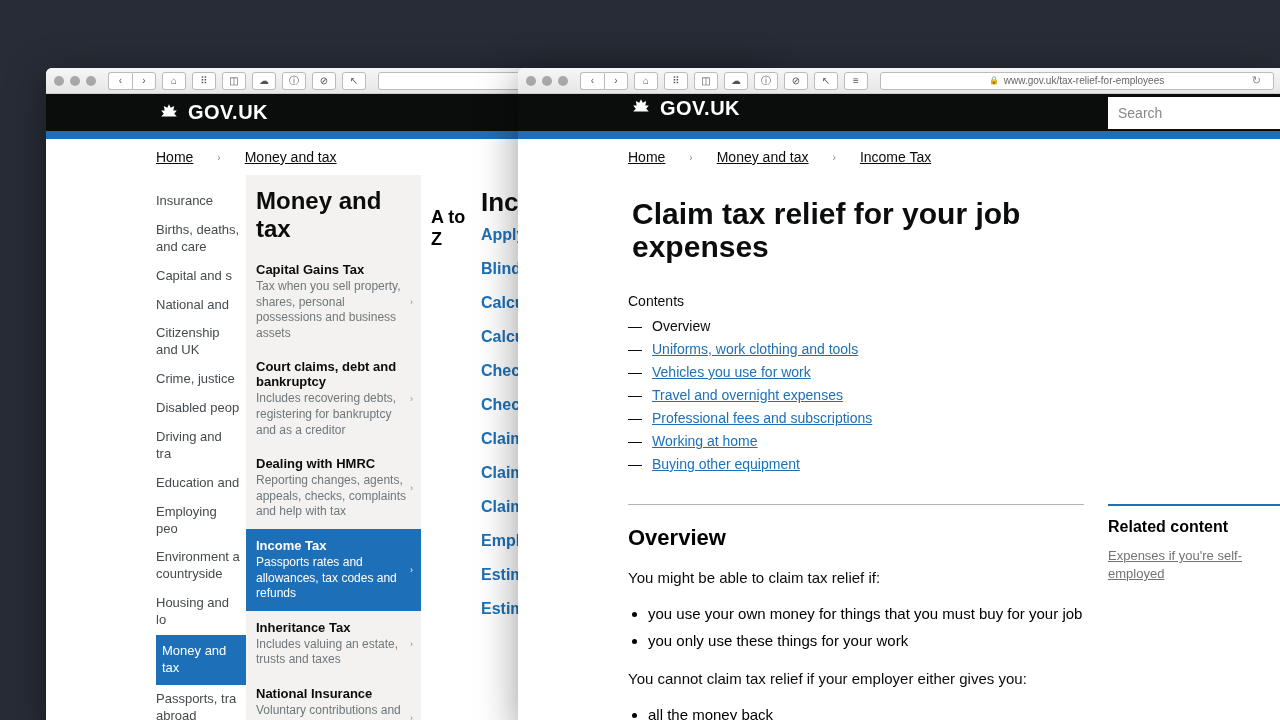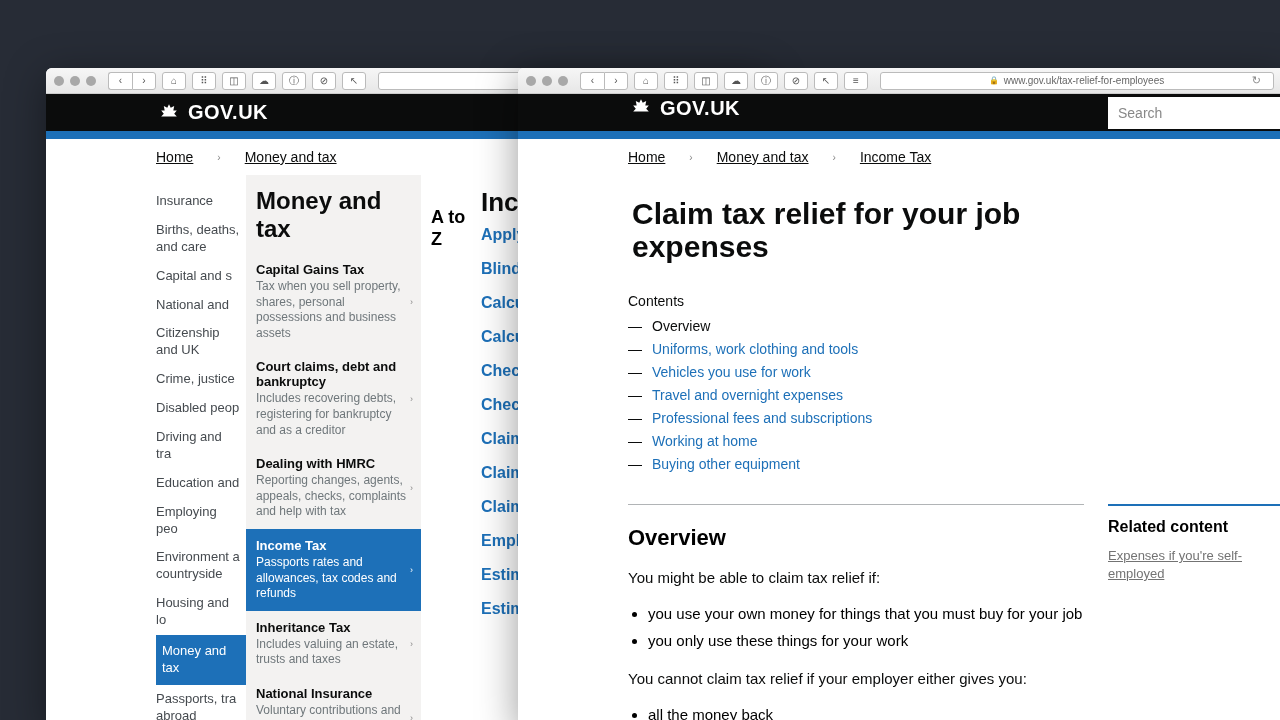--- a/index.html
+++ b/index.html
@@ -184,21 +184,21 @@
 .contents-label { font-size: 14px; color: #0b0c0c; margin-bottom: 6px; }
 .contents-list { list-style: none; margin-bottom: 28px; }
 .contents-list li {
   font-size: 14px;
   line-height: 1.5;
   padding: 1px 0;
   display: flex;
   gap: 10px;
 }
 .contents-list .dash { color: #0b0c0c; }
-.contents-list a { color: #1d70b8; }
+.contents-list a { color: #1d70b8; text-decoration: underline; }
 .contents-list .current { color: #0b0c0c; text-decoration: none; }
 .main-two-col { display: flex; gap: 24px; }
 .main-col { flex: 1; max-width: 460px; }
 .overview-title { font-size: 22px; font-weight: 700; margin-bottom: 16px; border-top: 1px solid #b1b4b6; padding-top: 20px; }
 .body-text { font-size: 15px; color: #0b0c0c; line-height: 1.4; margin-bottom: 12px; }
 .body-list { list-style: disc; padding-left: 20px; margin-bottom: 14px; }
 .body-list li { font-size: 15px; line-height: 1.4; padding: 3px 0; }
 .related {
   width: 180px;
   border-top: 2px solid #1d70b8;

